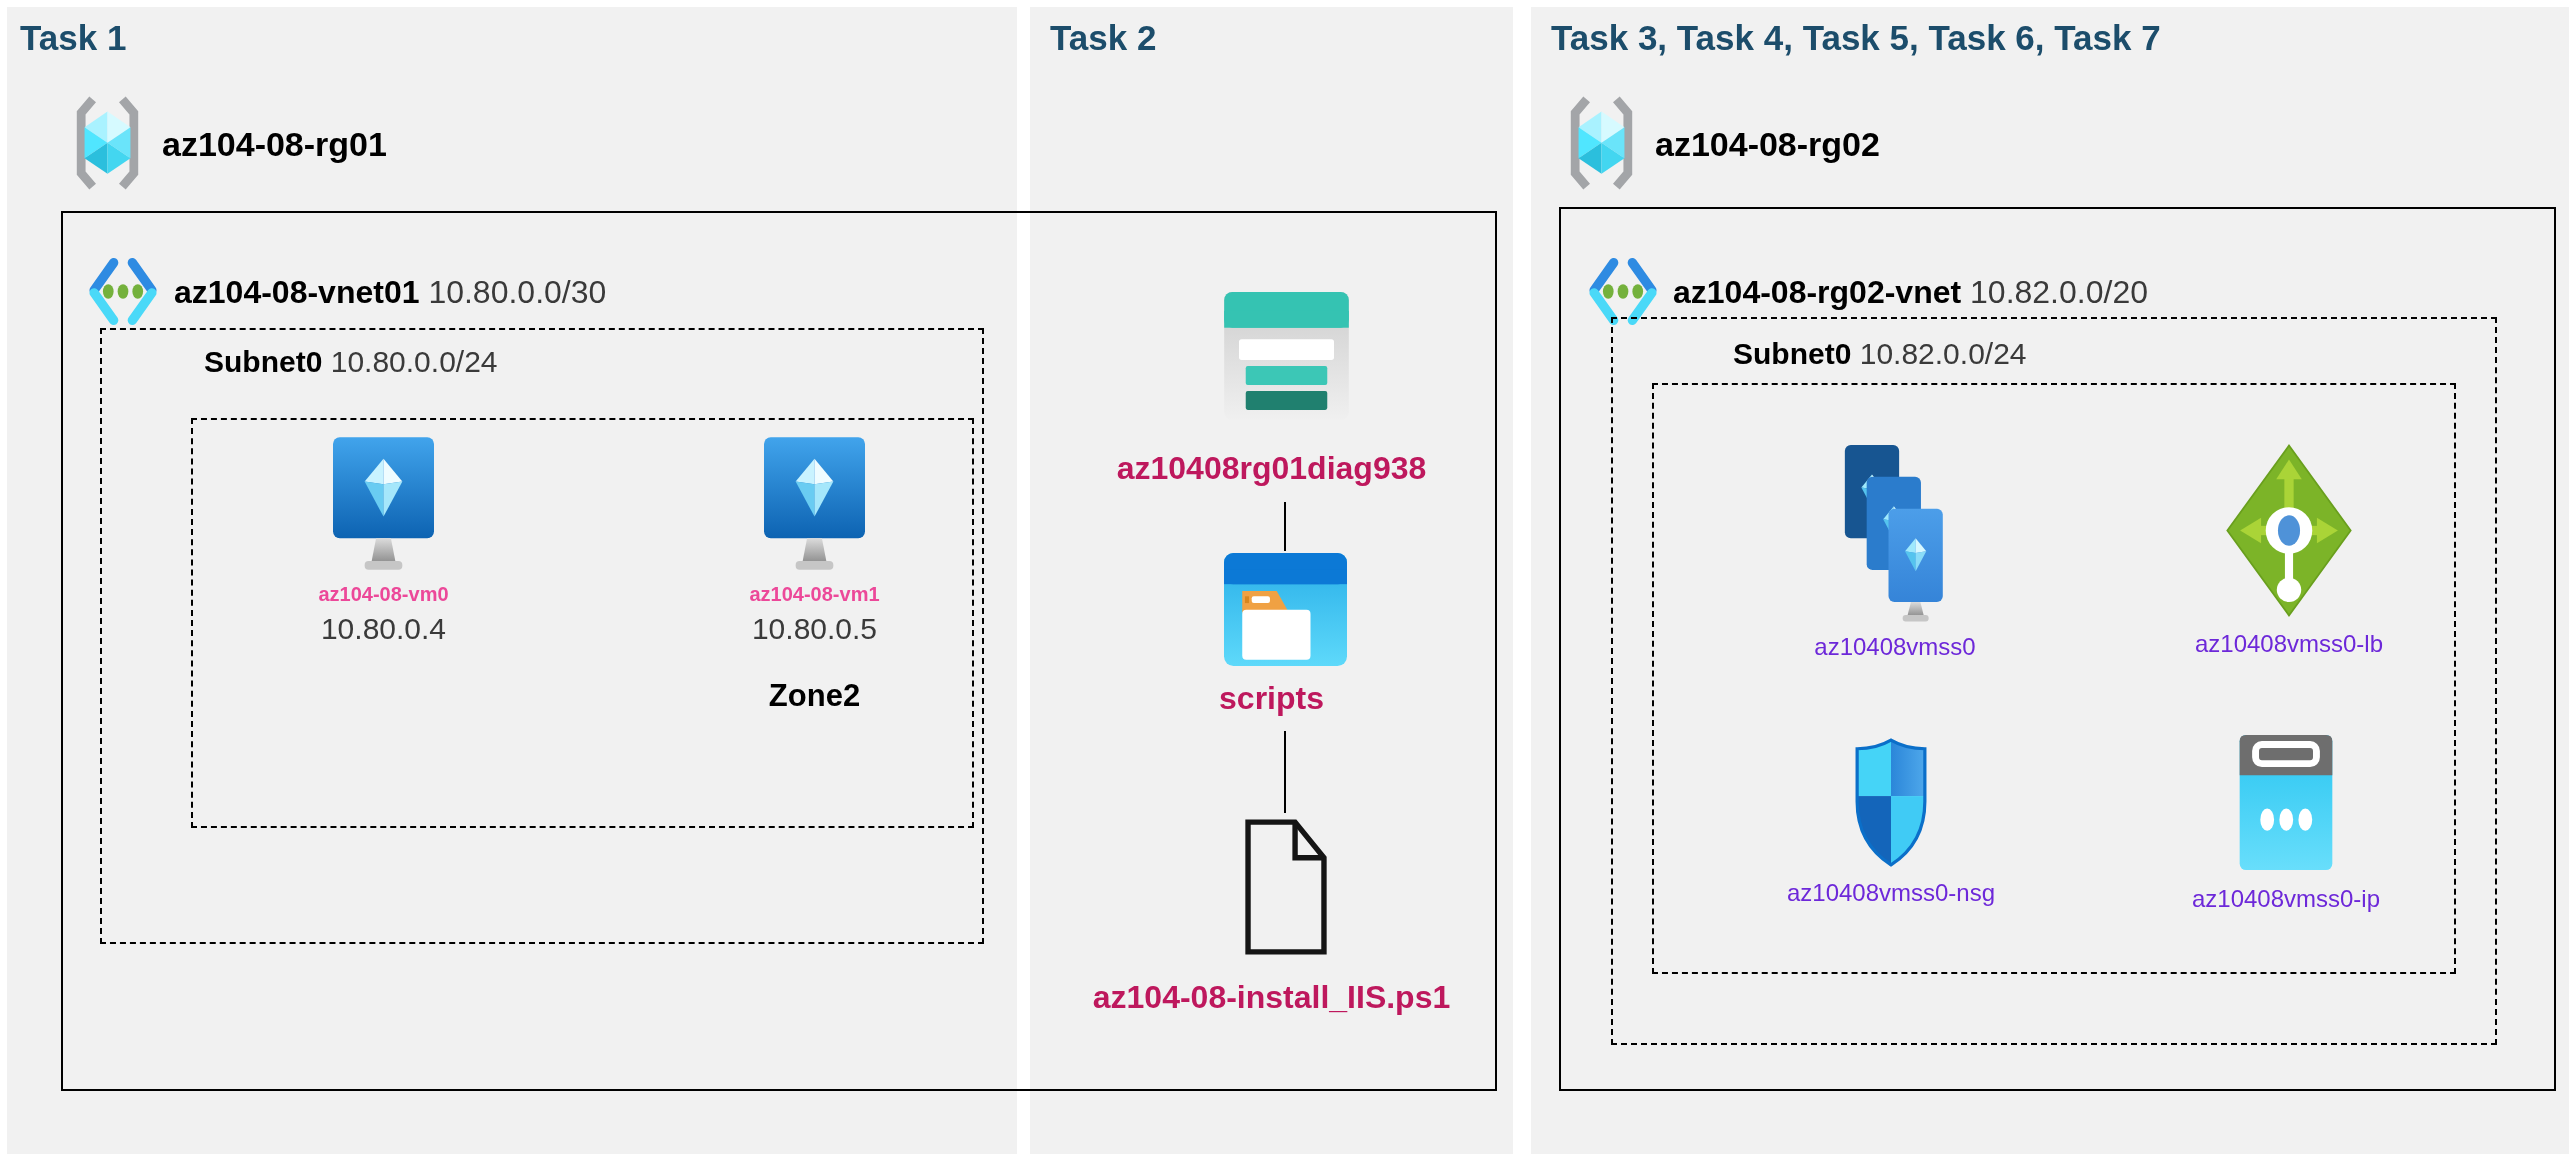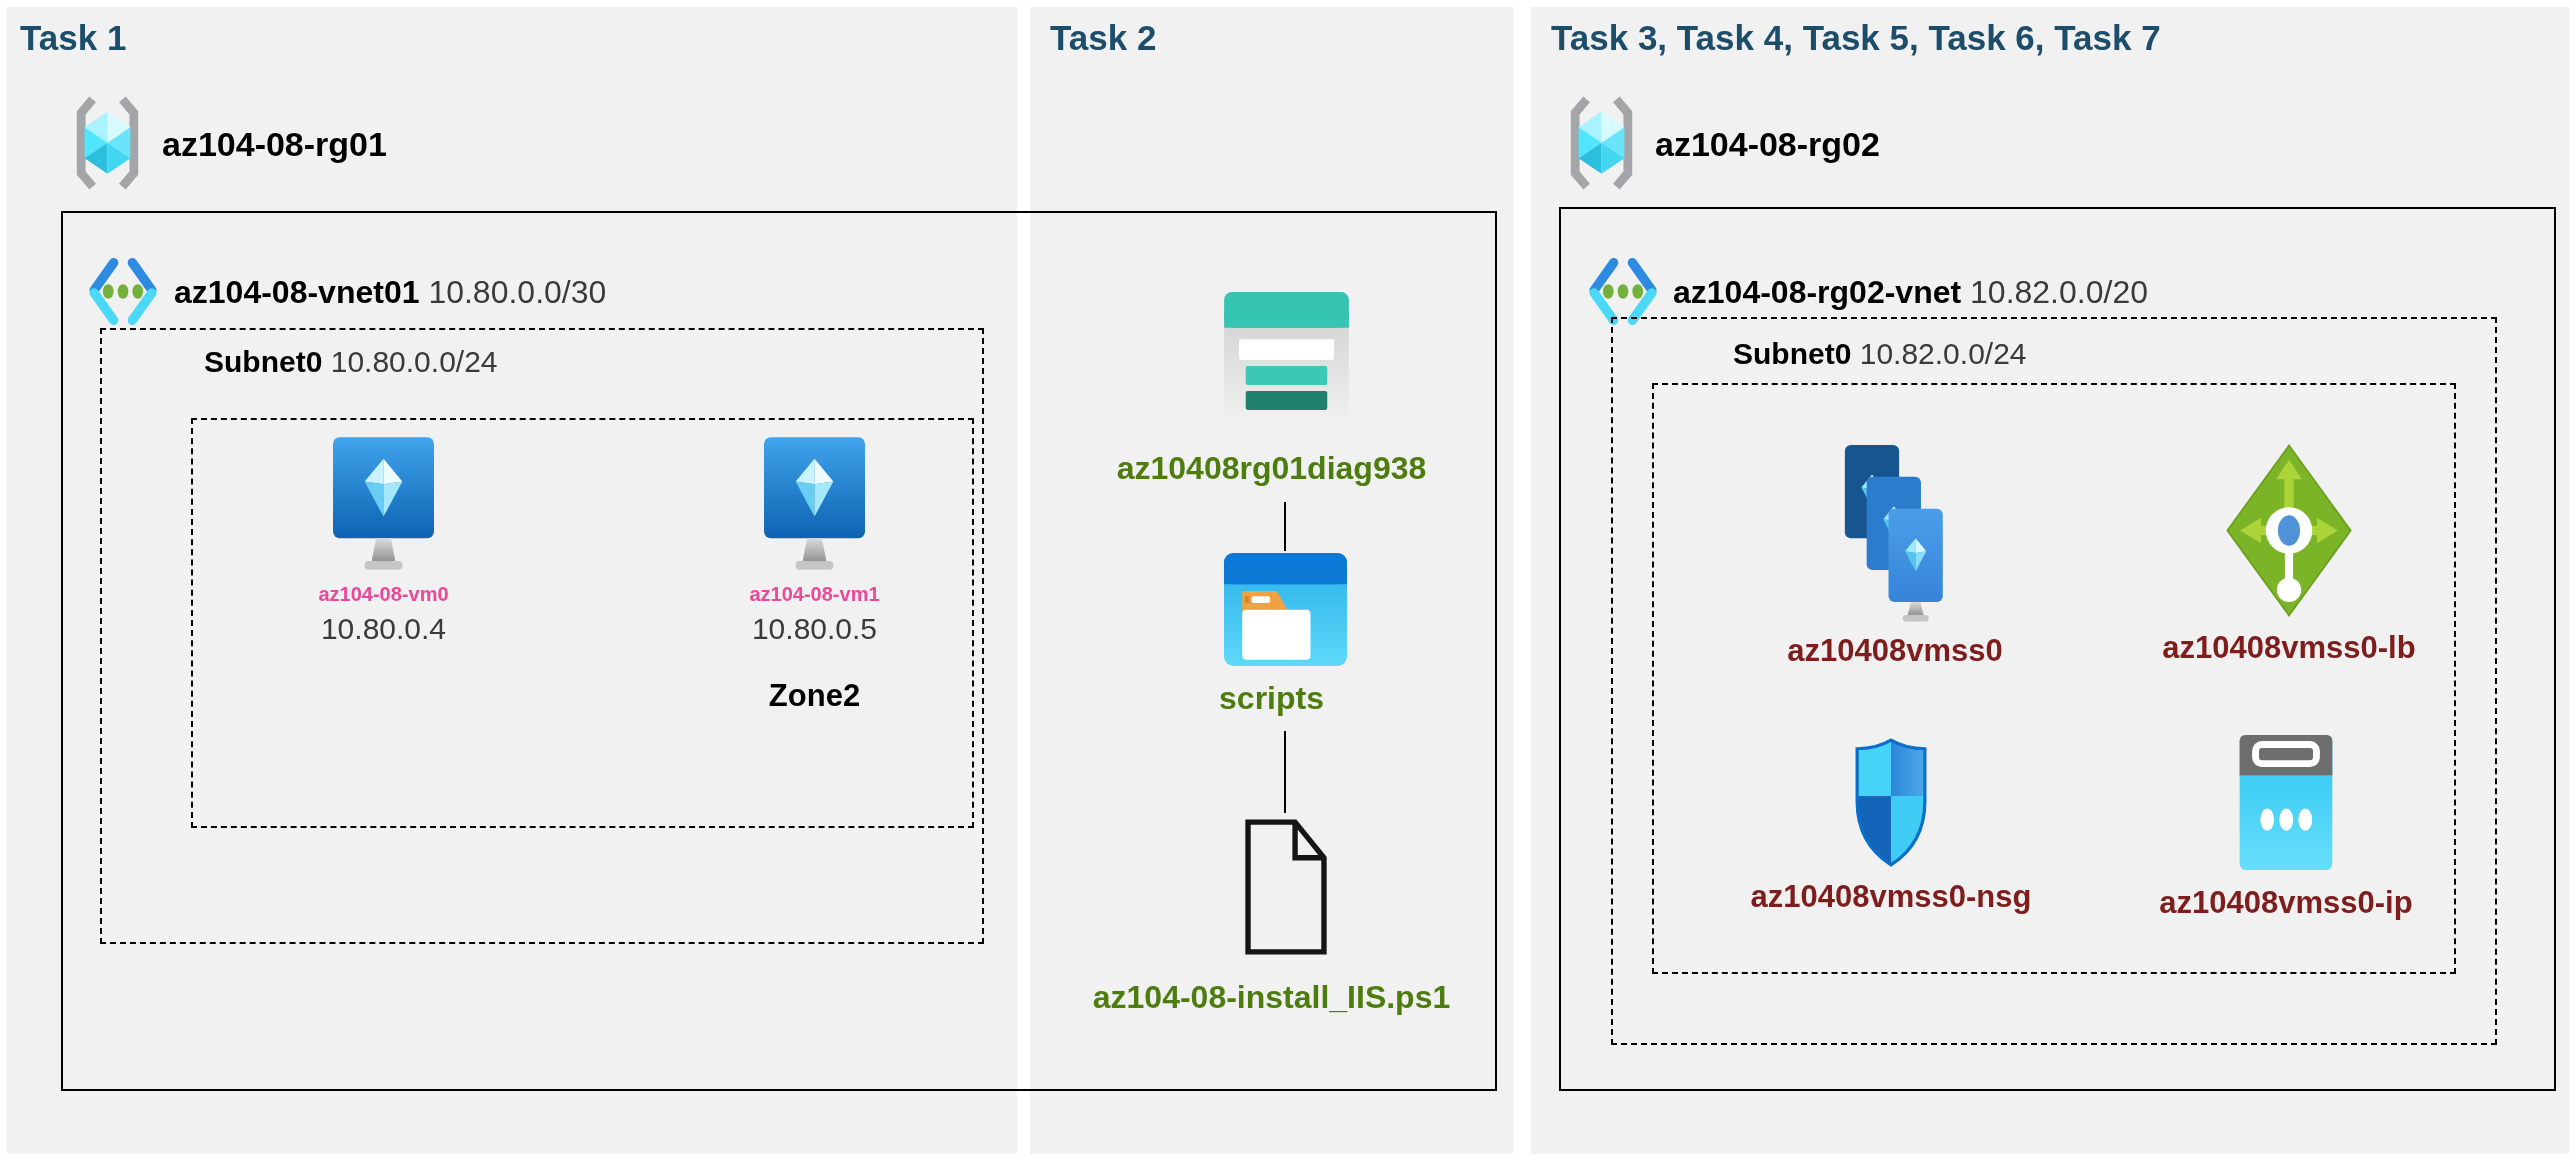--- a/index.html
+++ b/index.html
@@ -16,24 +16,24 @@
   .mix-label .b{font-weight:bold;color:#000;}
   .mix-label .r{font-weight:normal;color:#3a3a3a;}
   .sub-label{position:absolute;font-size:30px;white-space:nowrap;}
   .sub-label .b{font-weight:bold;color:#000;}
   .sub-label .r{font-weight:normal;color:#3a3a3a;}
   .vm-cell{position:absolute;width:351px;text-align:center;}
   .vm-cell .vm-ic{width:101px;height:135px;margin:0 auto;}
   .vm-name{font-size:20px;font-weight:bold;color:#ec4899;margin-top:10.8px;}
   .vm-ip{font-size:30px;color:#3a3a3a;margin-top:6.7px;}
   .vm-zone{font-size:31px;font-weight:bold;color:#000;margin-top:32px;}
-  .center-label{position:absolute;width:483px;left:1030px;text-align:center;font-size:32px;font-weight:bold;color:#4d7c0f;}
+  .center-label{position:absolute;width:483px;left:1030px;text-align:center;font-size:32px;font-weight:bold;color:#be185d;}
   .connector{position:absolute;width:2px;background:#000;}
   .grid-cell{position:absolute;width:378px;text-align:center;}
-  .grid-label{font-size:31px;font-weight:bold;color:#7f1d1d;white-space:nowrap;}
+  .grid-label{font-size:24px;font-weight:normal;color:#6d28d9;white-space:nowrap;}
 </style>
 </head>
 <body>
 
 <div id="stage">
 
   <svg width="0" height="0" style="position:absolute" aria-hidden="true">
     <defs>
       <linearGradient id="gVmScreen" x1="0" y1="0" x2="0" y2="1">
         <stop offset="0" stop-color="#41a4ec"></stop>

